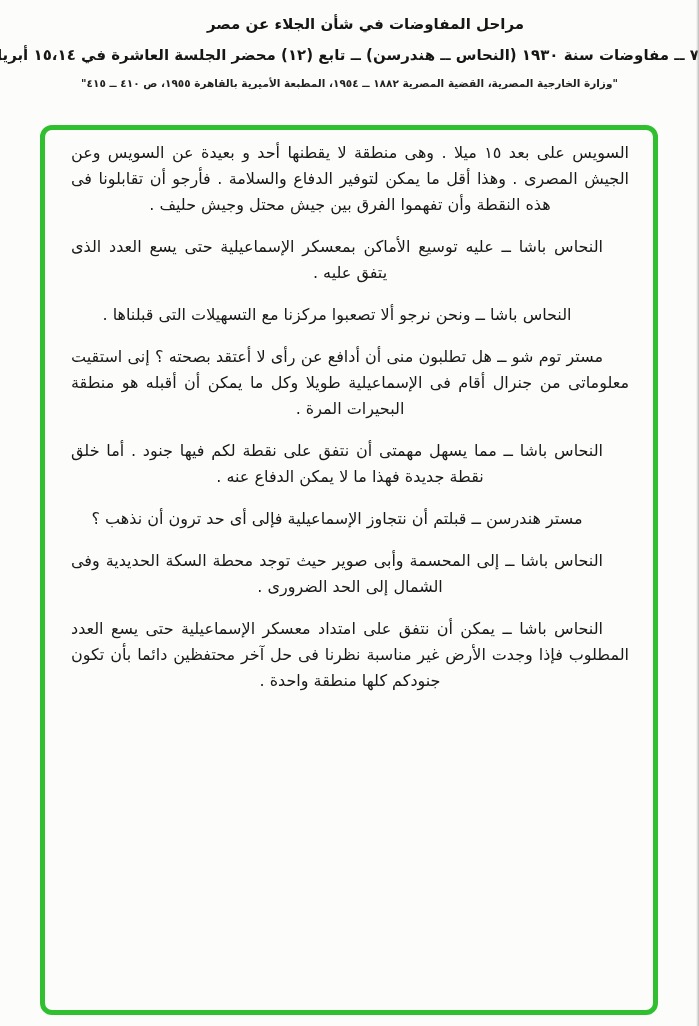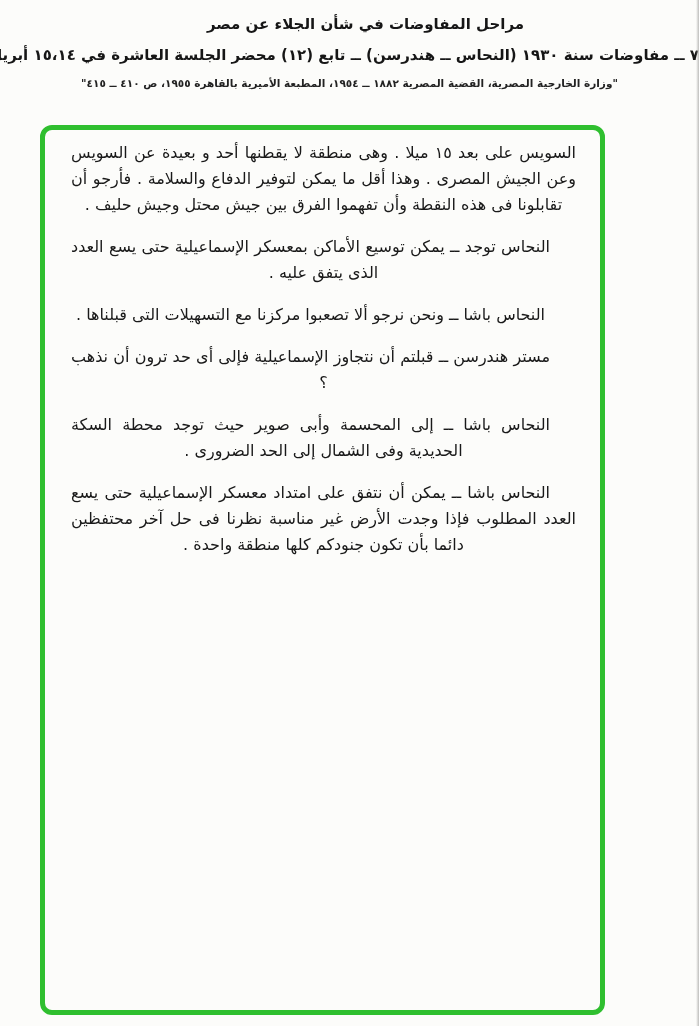--- a/index.html
+++ b/index.html
@@ -48,21 +48,21 @@
     text-align: center;
     direction: rtl;
     font-size: 10.5px;
     font-weight: bold;
     color: #222;
     white-space: nowrap;
   }
   .highlight-box {
     position: absolute;
     top: 125px; left: 40px;
-    width: 565px; height: 890px;
+    width: 618px; height: 890px;
     box-sizing: border-box;
     border: 5px solid #2fbf2f;
     border-radius: 12px;
     padding: 10px 24px 6px 26px;
     overflow: hidden;
     background: #fcfcfa;
   }
   .doc-text {
     direction: rtl;
     font-size: 16px;
@@ -85,22 +85,24 @@
 
   <div class="hdr-title">مراحل المفاوضات في شأن الجلاء عن مصر</div>
 
   <div class="hdr-session">٧ ــ مفاوضات سنة ١٩٣٠ (النحاس ــ هندرسن) ــ تابع (١٢) محضر الجلسة العاشرة في ‪١٥،١٤‬ أبريل ١٩٣٠</div>
 
   <div class="hdr-source">"وزارة الخارجية المصرية، القضية المصرية ١٨٨٢ ــ ١٩٥٤، المطبعة الأميرية بالقاهرة ١٩٥٥، ص ٤١٠ ــ ٤١٥"</div>
 
   <div class="highlight-box" style="border-color: rgb(47, 191, 47);">
     <div class="doc-text">
       <p>السويس على بعد ١٥ ميلا . وهى منطقة لا يقطنها أحد و بعيدة عن السويس وعن الجيش المصرى . وهذا أقل ما يمكن لتوفير الدفاع والسلامة . فأرجو أن تقابلونا فى هذه النقطة وأن تفهموا الفرق بين جيش محتل وجيش حليف .</p>
-      <p>النحاس توجد ــ يمكن توسيع الأماكن بمعسكر الإسماعيلية حتى يسع العدد الذى يتفق عليه .</p>
+      <p>النحاس باشا ــ عليه توسيع الأماكن بمعسكر الإسماعيلية حتى يسع العدد الذى يتفق عليه .</p>
       <p>النحاس باشا ــ ونحن نرجو ألا تصعبوا مركزنا مع التسهيلات التى قبلناها .</p>
+      <p>مستر توم شو ــ هل تطلبون منى أن أدافع عن رأى لا أعتقد بصحته ؟ إنى استقيت معلوماتى من جنرال أقام فى الإسماعيلية طويلا وكل ما يمكن أن أقبله هو منطقة البحيرات المرة .</p>
+      <p>النحاس باشا ــ مما يسهل مهمتى أن نتفق على نقطة لكم فيها جنود . أما خلق نقطة جديدة فهذا ما لا يمكن الدفاع عنه .</p>
       <p>مستر هندرسن ــ قبلتم أن نتجاوز الإسماعيلية فإلى أى حد ترون أن نذهب ؟</p>
       <p>النحاس باشا ــ إلى المحسمة وأبى صوير حيث توجد محطة السكة الحديدية وفى الشمال إلى الحد الضرورى .</p>
       <p>النحاس باشا ــ يمكن أن نتفق على امتداد معسكر الإسماعيلية حتى يسع العدد المطلوب فإذا وجدت الأرض غير مناسبة نظرنا فى حل آخر محتفظين دائما بأن تكون جنودكم كلها منطقة واحدة .</p>
 
     </div>
   </div>
 
 </div>
 
 </body></html>

